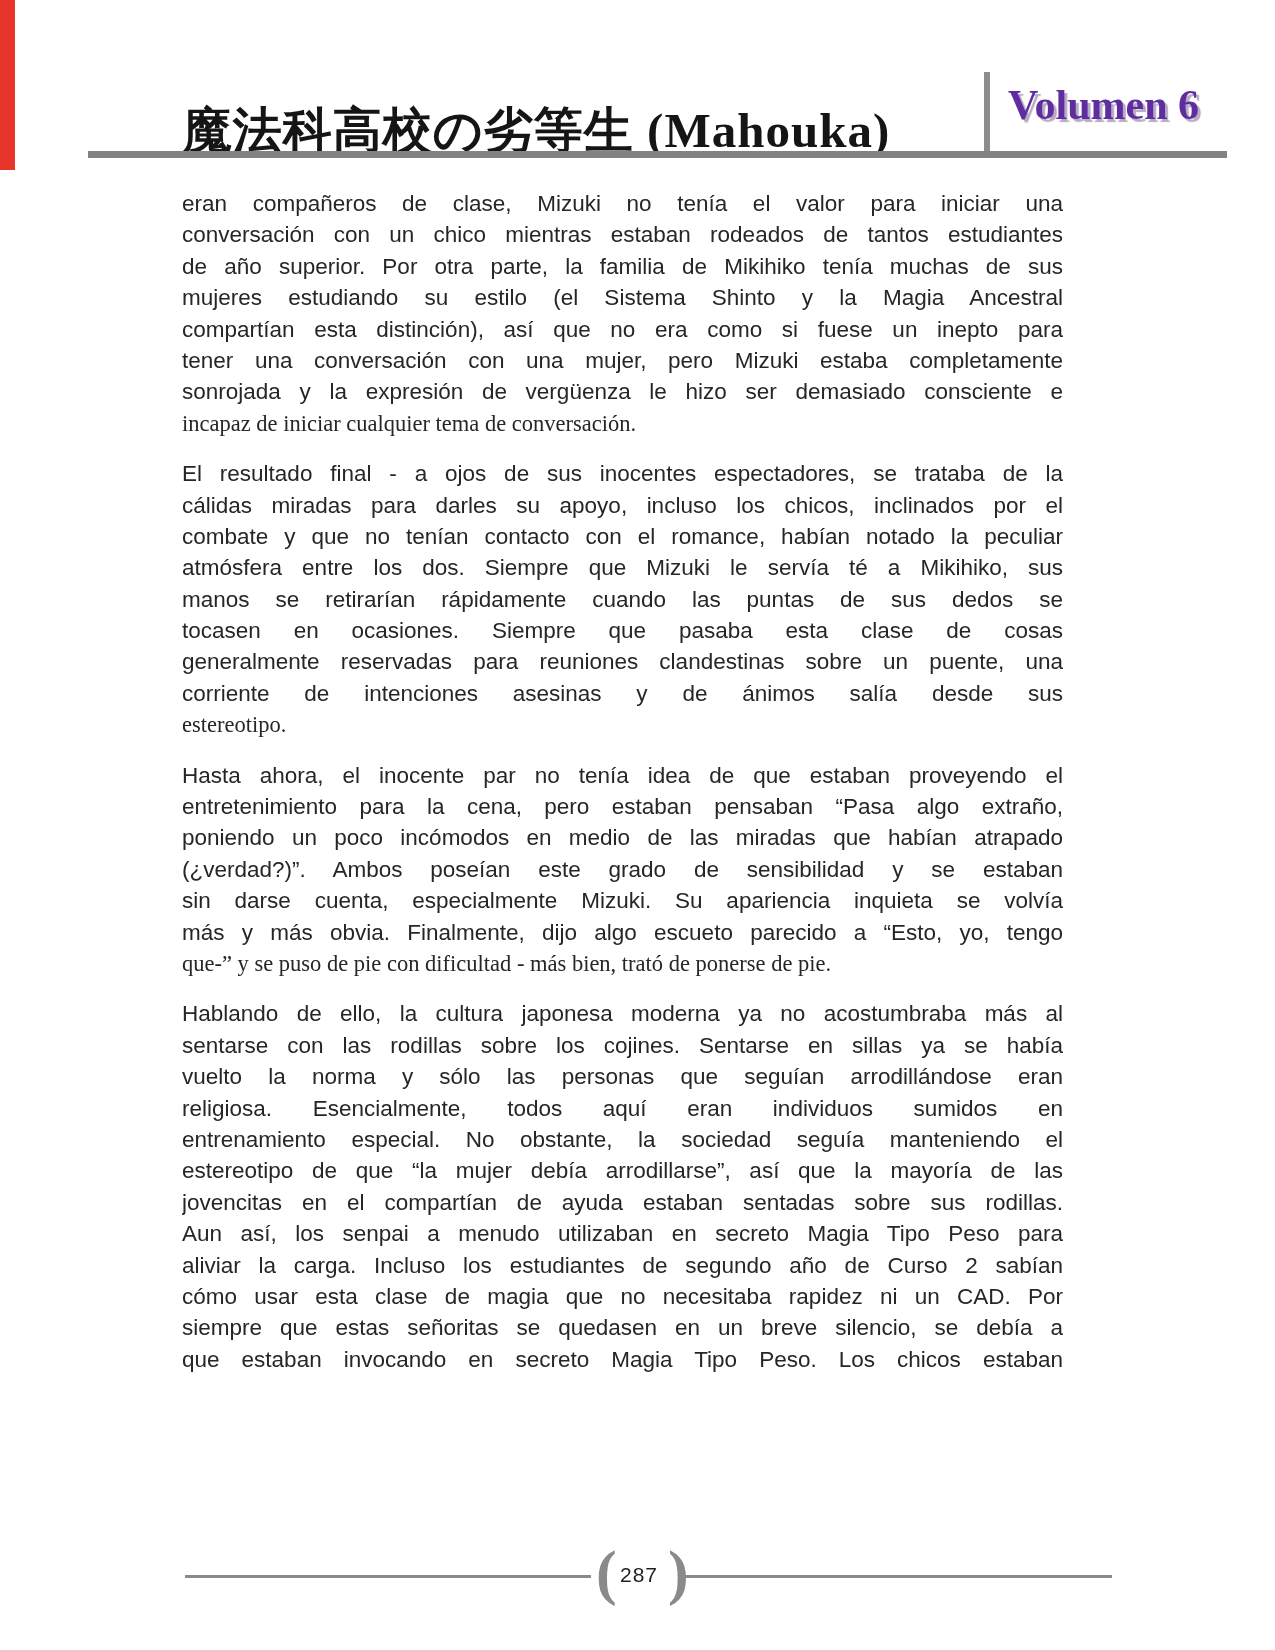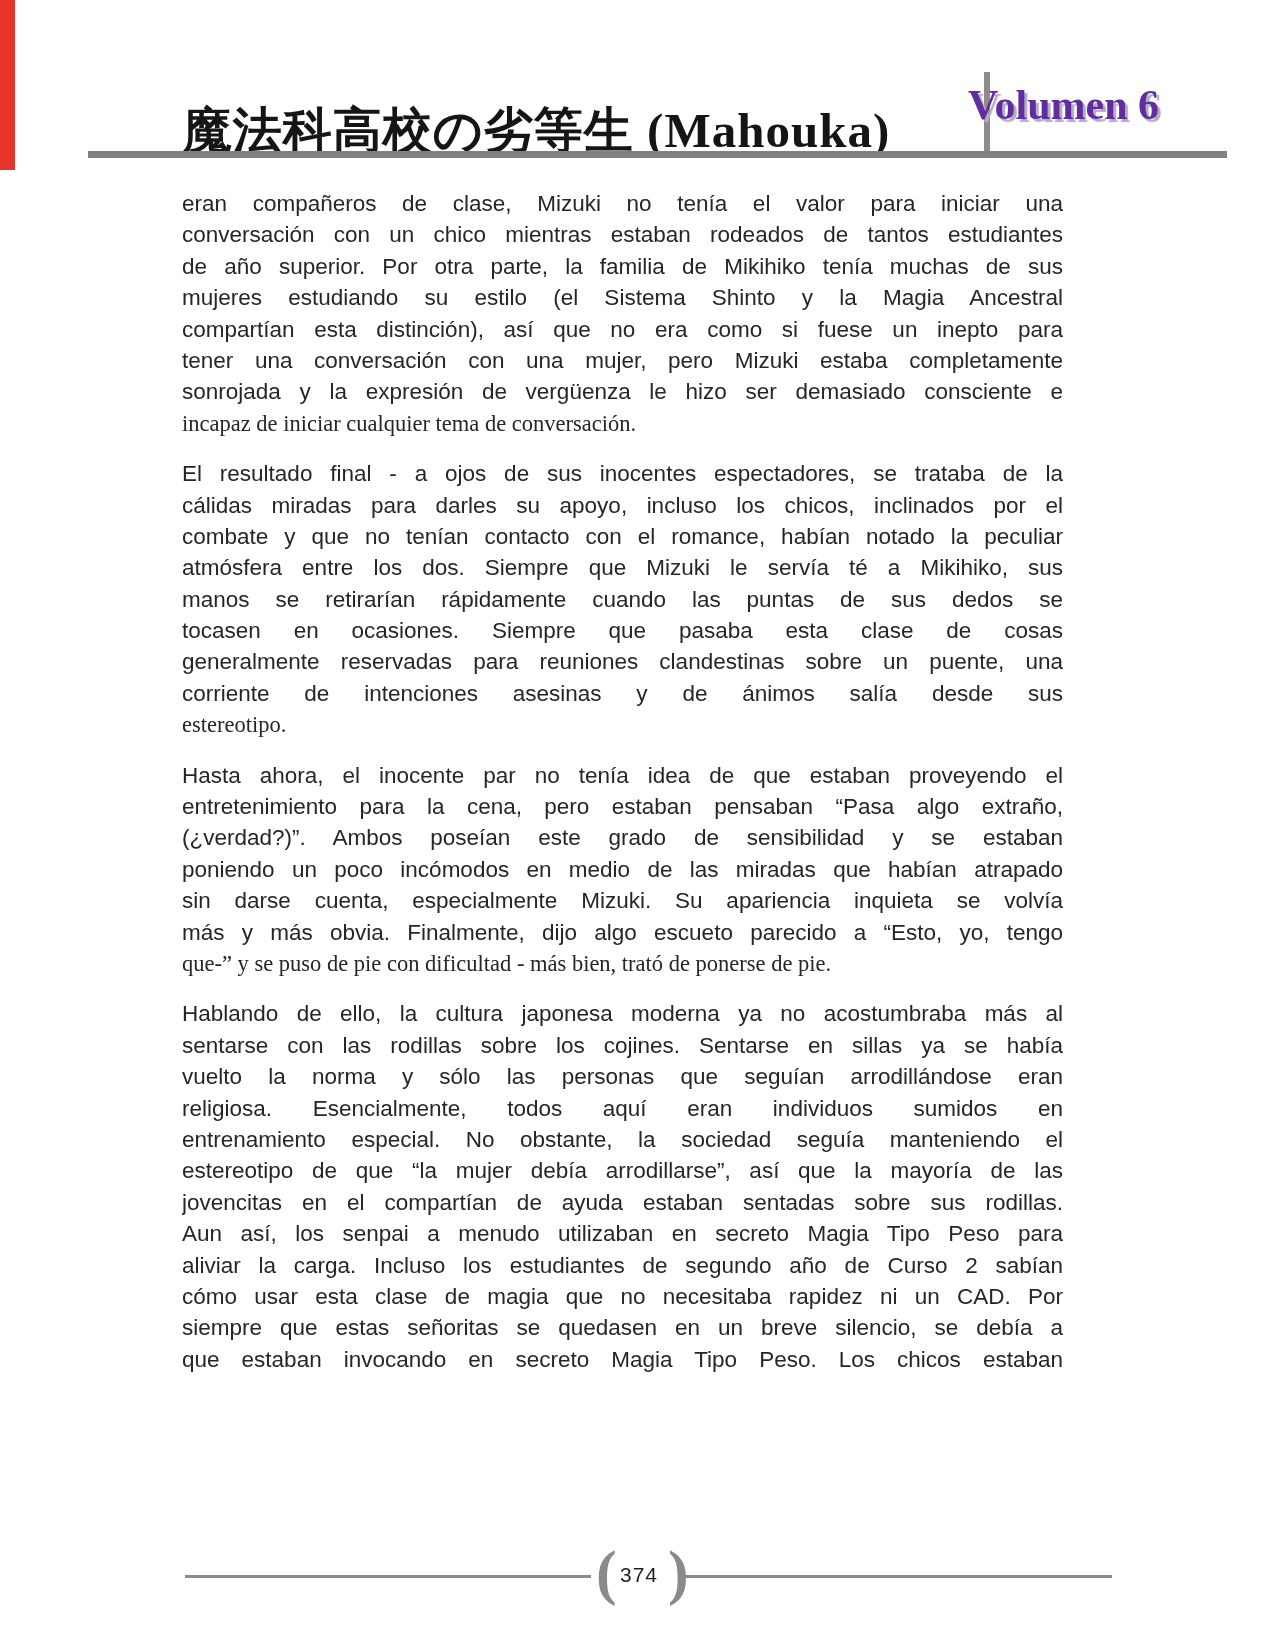--- a/index.html
+++ b/index.html
@@ -35,21 +35,21 @@
     margin-top: 28px;
   }
   .header-divider {
     position: absolute;
     left: 984px; top: 72px;
     width: 6px; height: 80px;
     background: #8c8c8c;
   }
   .volume-label {
     position: absolute;
-    left: 968px; top: 80px;
+    left: 1008px; top: 80px;
     font-family: "Liberation Serif", serif;
     font-weight: bold;
     font-size: 42px;
     line-height: 50px;
     color: #5f2da0;
     text-shadow: 3px 3px 1px #b5abc2;
     white-space: nowrap;
   }
   .header-rule {
     position: absolute;
@@ -138,22 +138,22 @@
         <div class="line">atmósfera entre los dos. Siempre que Mizuki le servía té a Mikihiko, sus</div>
         <div class="line">manos se retirarían rápidamente cuando las puntas de sus dedos se</div>
         <div class="line">tocasen en ocasiones. Siempre que pasaba esta clase de cosas</div>
         <div class="line">generalmente reservadas para reuniones clandestinas sobre un puente, una</div>
         <div class="line">corriente de intenciones asesinas y de ánimos salía desde sus</div>
         <div class="line last">estereotipo.</div>
       </div>
       <div class="para">
         <div class="line">Hasta ahora, el inocente par no tenía idea de que estaban proveyendo el</div>
         <div class="line">entretenimiento para la cena, pero estaban pensaban “Pasa algo extraño,</div>
+        <div class="line">poniendo un poco incómodos en medio de las miradas que habían atrapado</div>
         <div class="line">(¿verdad?)”. Ambos poseían este grado de sensibilidad y se estaban</div>
-        <div class="line">poniendo un poco incómodos en medio de las miradas que habían atrapado</div>
         <div class="line">sin darse cuenta, especialmente Mizuki. Su apariencia inquieta se volvía</div>
         <div class="line">más y más obvia. Finalmente, dijo algo escueto parecido a “Esto, yo, tengo</div>
         <div class="line last">que-” y se puso de pie con dificultad - más bien, trató de ponerse de pie.</div>
       </div>
       <div class="para">
         <div class="line">Hablando de ello, la cultura japonesa moderna ya no acostumbraba más al</div>
         <div class="line">sentarse con las rodillas sobre los cojines. Sentarse en sillas ya se había</div>
         <div class="line">vuelto la norma y sólo las personas que seguían arrodillándose eran</div>
         <div class="line">religiosa. Esencialmente, todos aquí eran individuos sumidos en</div>
         <div class="line">entrenamiento especial. No obstante, la sociedad seguía manteniendo el</div>
@@ -164,19 +164,19 @@
         <div class="line">cómo usar esta clase de magia que no necesitaba rapidez ni un CAD. Por</div>
         <div class="line">siempre que estas señoritas se quedasen en un breve silencio, se debía a</div>
         <div class="line">que estaban invocando en secreto Magia Tipo Peso. Los chicos estaban</div>
       </div>
     </div>
 
   <div class="footer-line left"></div>
 
   <span class="footer-bracket left">(</span>
 
-  <div class="page-number">374</div>
+  <div class="page-number">287</div>
 
   <span class="footer-bracket right">)</span>
 
   <div class="footer-line right"></div>
 
 </div>
 
 </body></html>

